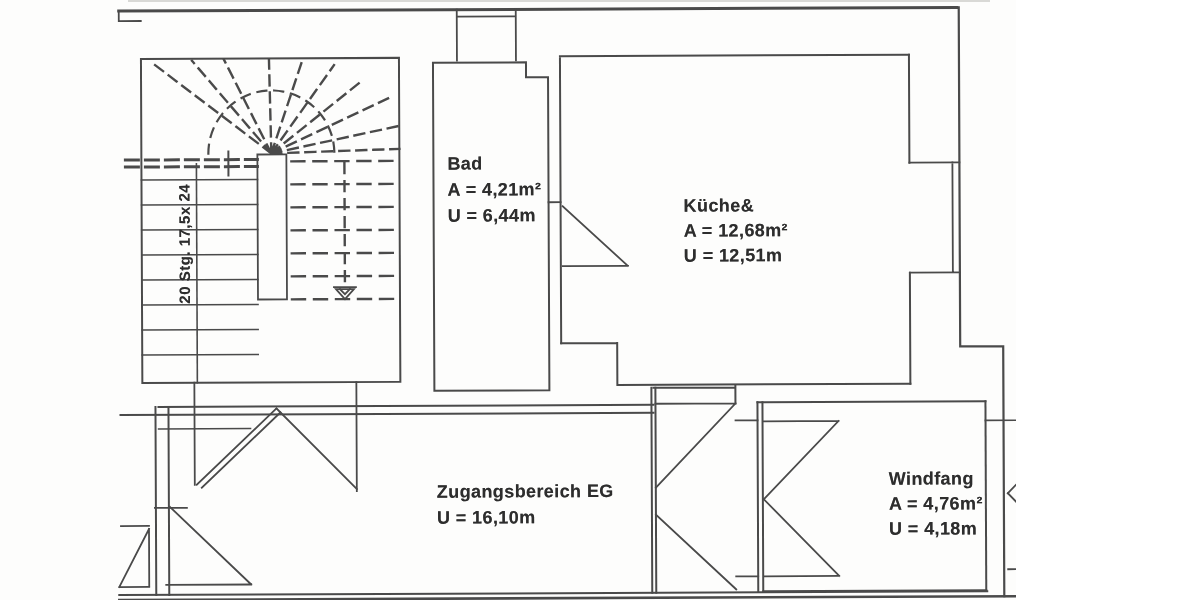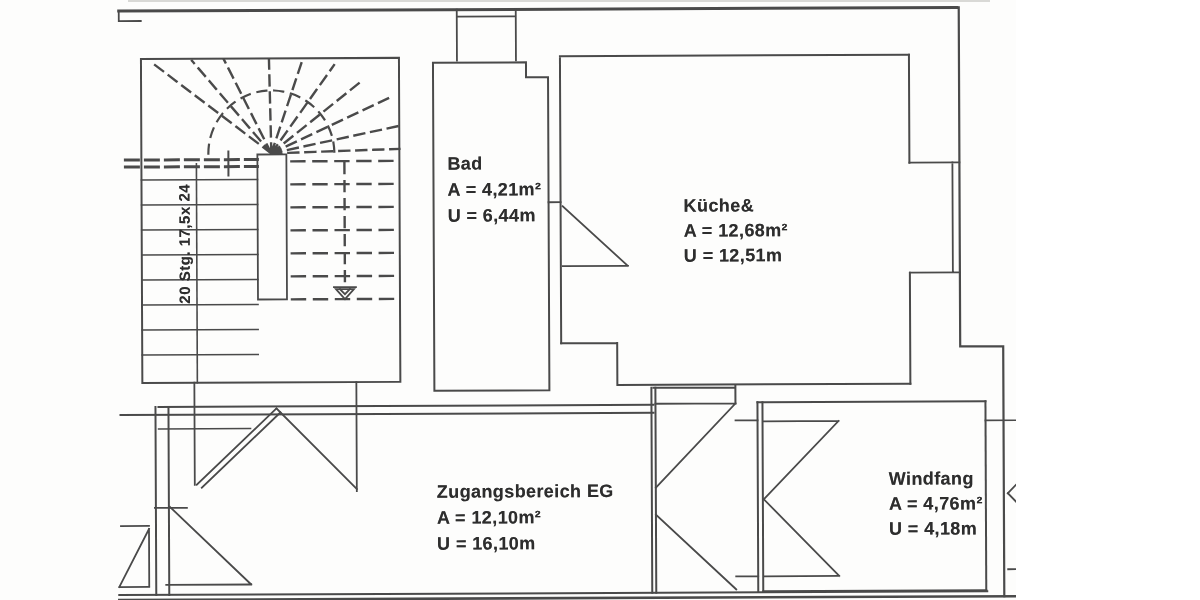--- a/index.html
+++ b/index.html
@@ -146,21 +146,20 @@
     </div>
 
     <div class="room-label" style="left:684px;top:165px;line-height:25px;margin-top:29px;">
       <div>Küche&amp;</div>
       <div>A = 12,68m²</div>
       <div>U = 12,51m</div>
     </div>
 
     <div class="room-label" style="left:424px;top:478px;margin-left:12px;">
       <div>Zugangsbereich EG</div>
-      <div>A = 12,10m²</div>
       <div>U = 16,10m</div>
     </div>
 
     <div class="room-label" style="left:842px;top:468px;line-height:25px;margin-left:46px;">
       <div>Windfang</div>
       <div>A = 4,76m²</div>
       <div>U = 4,18m</div>
     </div>
 
     <div class="stair-note">20 Stg. 17,5x 24</div>

